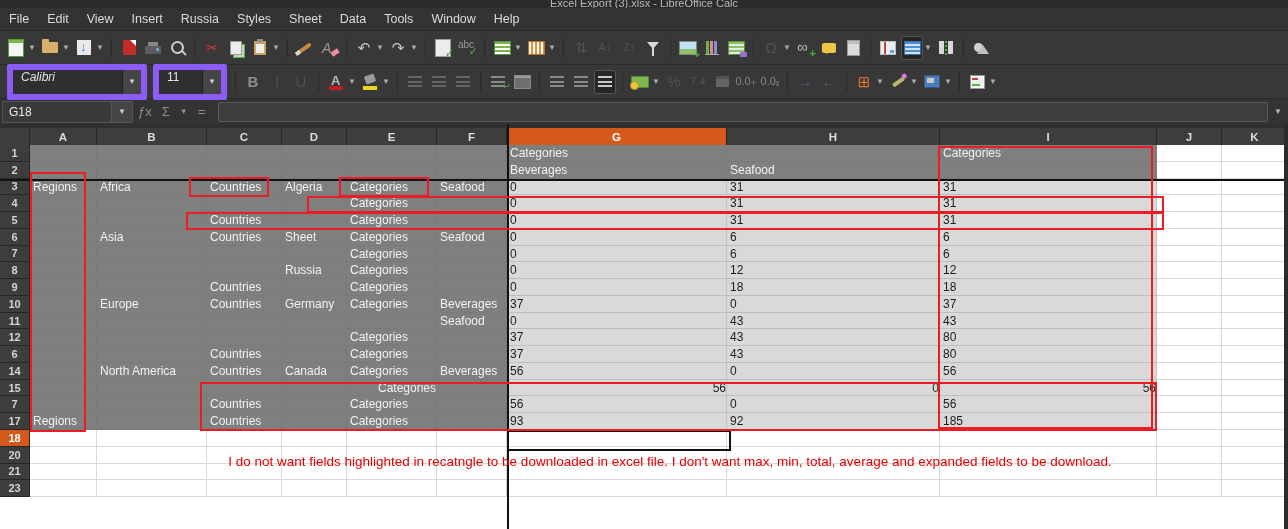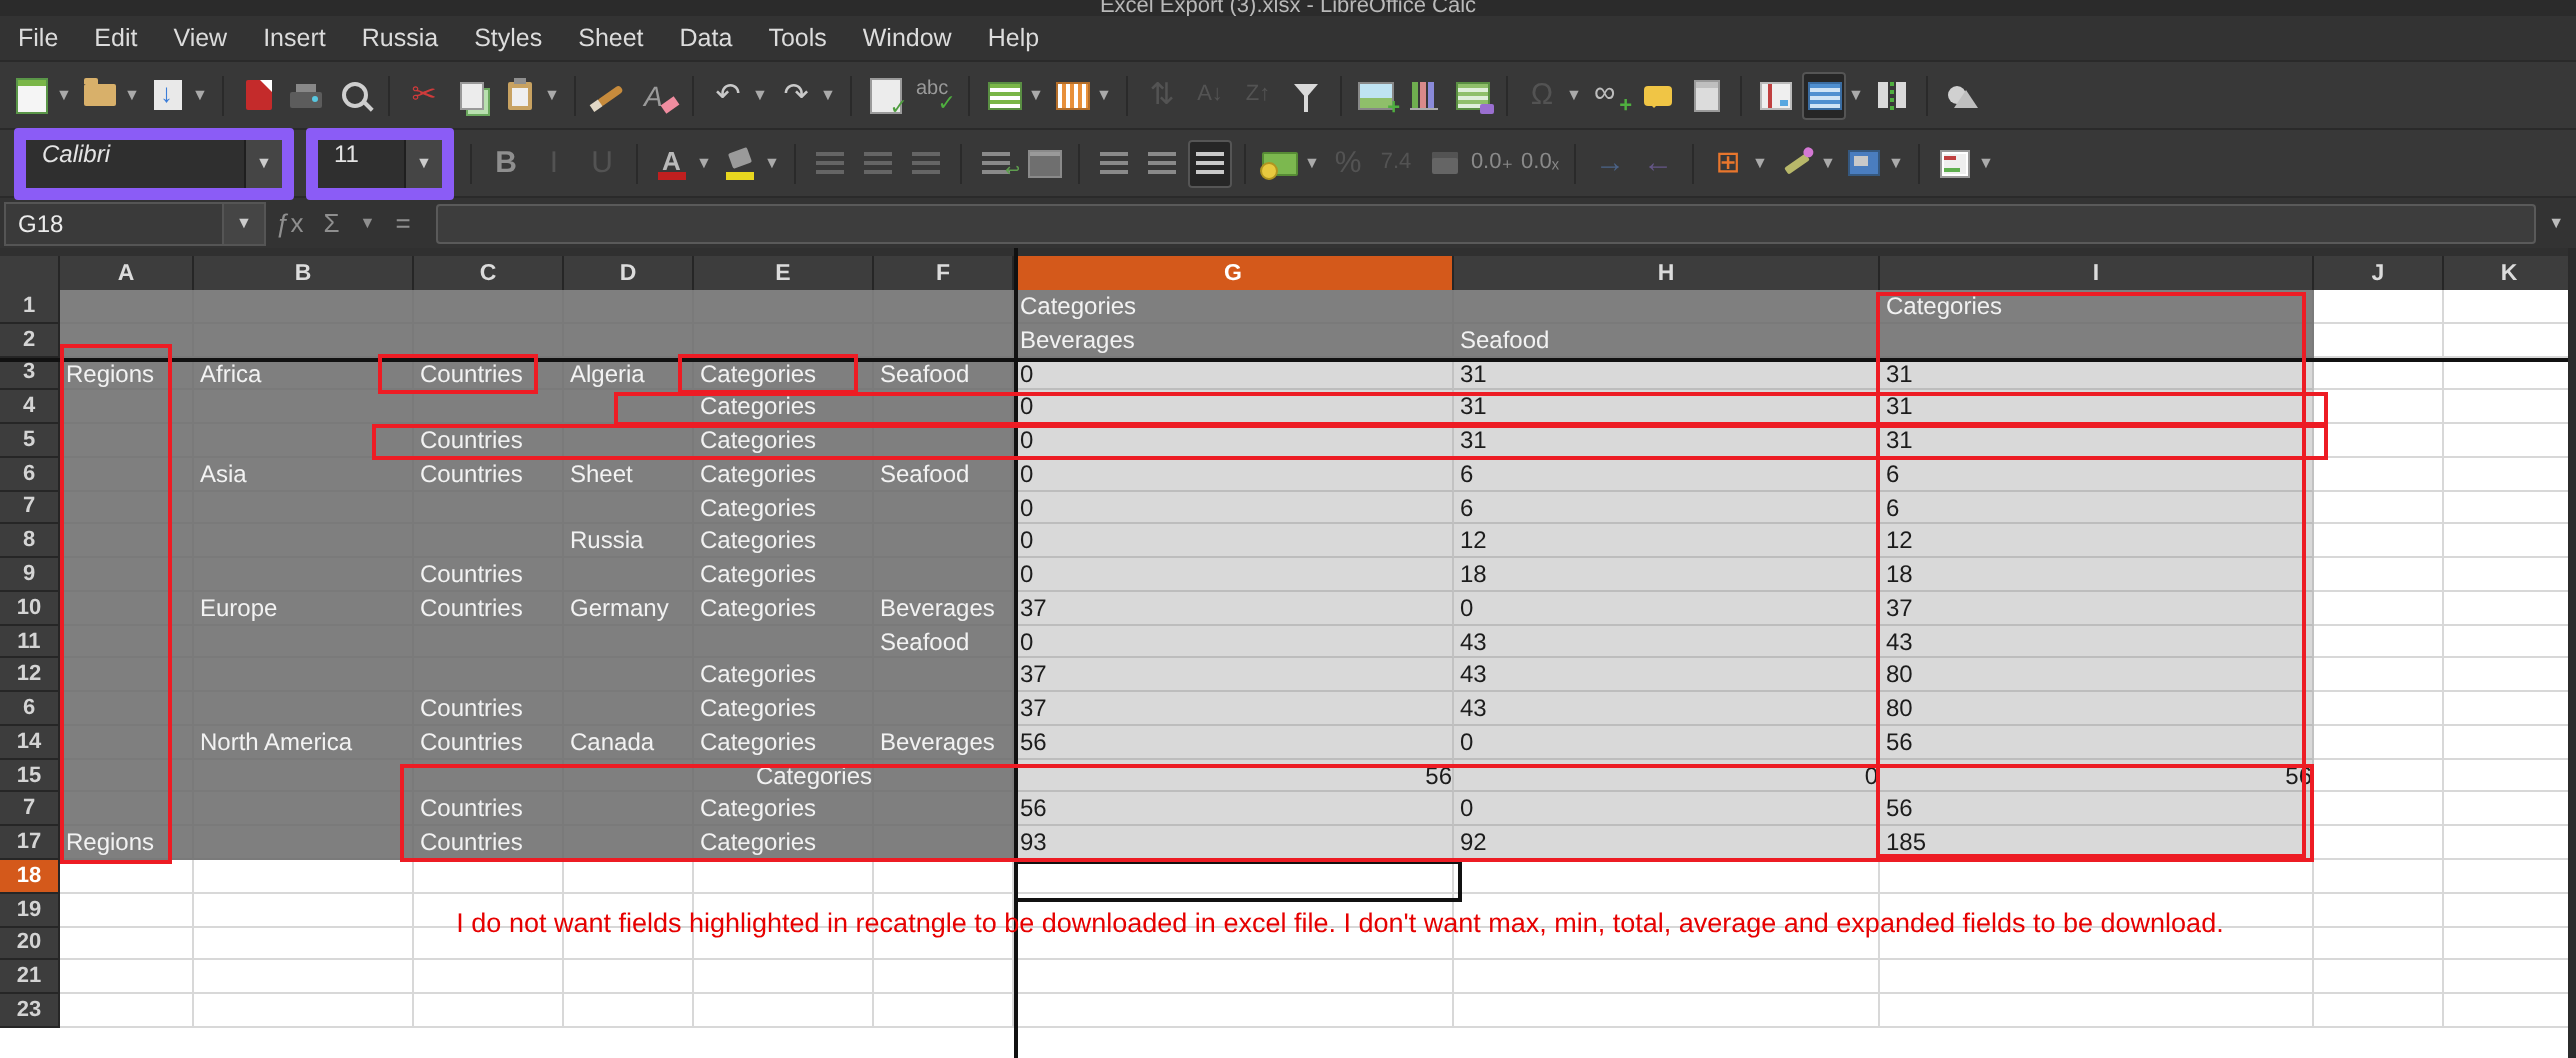--- a/index.html
+++ b/index.html
@@ -695,34 +695,20 @@
         <div class="cell c-plain" style="width: 65px;"></div>
         <div class="cell c-plain" style="width: 90px;"></div>
         <div class="cell c-plain" style="width: 70px;"></div>
         <div class="cell c-plain" style="width: 220px;"></div>
         <div class="cell c-plain" style="width: 213px;"></div>
         <div class="cell c-plain" style="width: 217px;"></div>
         <div class="cell c-plain" style="width: 65px;"></div>
         <div class="cell c-plain" style="width: 66px;"></div>
       </div>
       <div class="row" style="height: 16.78px;">
-        <div class="rowhdr">19</div>
-        <div class="cell c-plain" style="width: 67px;"></div>
-        <div class="cell c-plain" style="width: 110px;"></div>
-        <div class="cell c-plain" style="width: 75px;"></div>
-        <div class="cell c-plain" style="width: 65px;"></div>
-        <div class="cell c-plain" style="width: 90px;"></div>
-        <div class="cell c-plain" style="width: 70px;"></div>
-        <div class="cell c-plain" style="width: 220px;"></div>
-        <div class="cell c-plain" style="width: 213px;"></div>
-        <div class="cell c-plain" style="width: 217px;"></div>
-        <div class="cell c-plain" style="width: 65px;"></div>
-        <div class="cell c-plain" style="width: 66px;"></div>
-      </div>
-      <div class="row" style="height: 16.78px;">
         <div class="rowhdr">20</div>
         <div class="cell c-plain" style="width: 67px;"></div>
         <div class="cell c-plain" style="width: 110px;"></div>
         <div class="cell c-plain" style="width: 75px;"></div>
         <div class="cell c-plain" style="width: 65px;"></div>
         <div class="cell c-plain" style="width: 90px;"></div>
         <div class="cell c-plain" style="width: 70px;"></div>
         <div class="cell c-plain" style="width: 220px;"></div>
         <div class="cell c-plain" style="width: 213px;"></div>
         <div class="cell c-plain" style="width: 217px;"></div>

